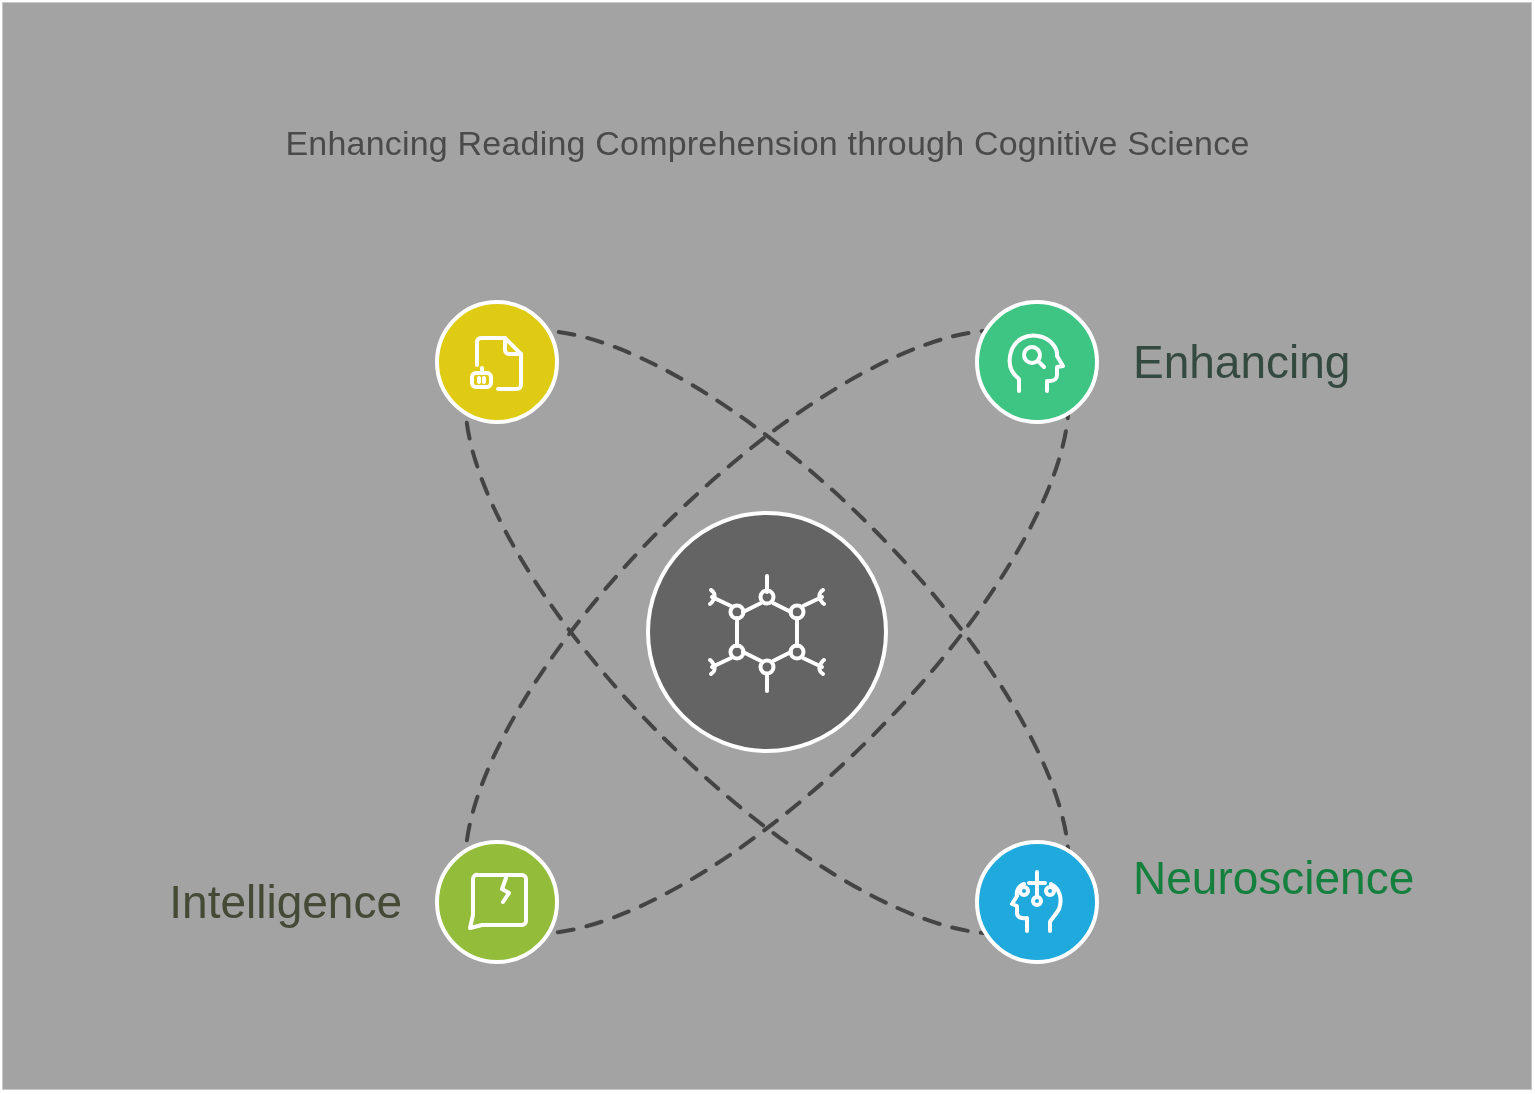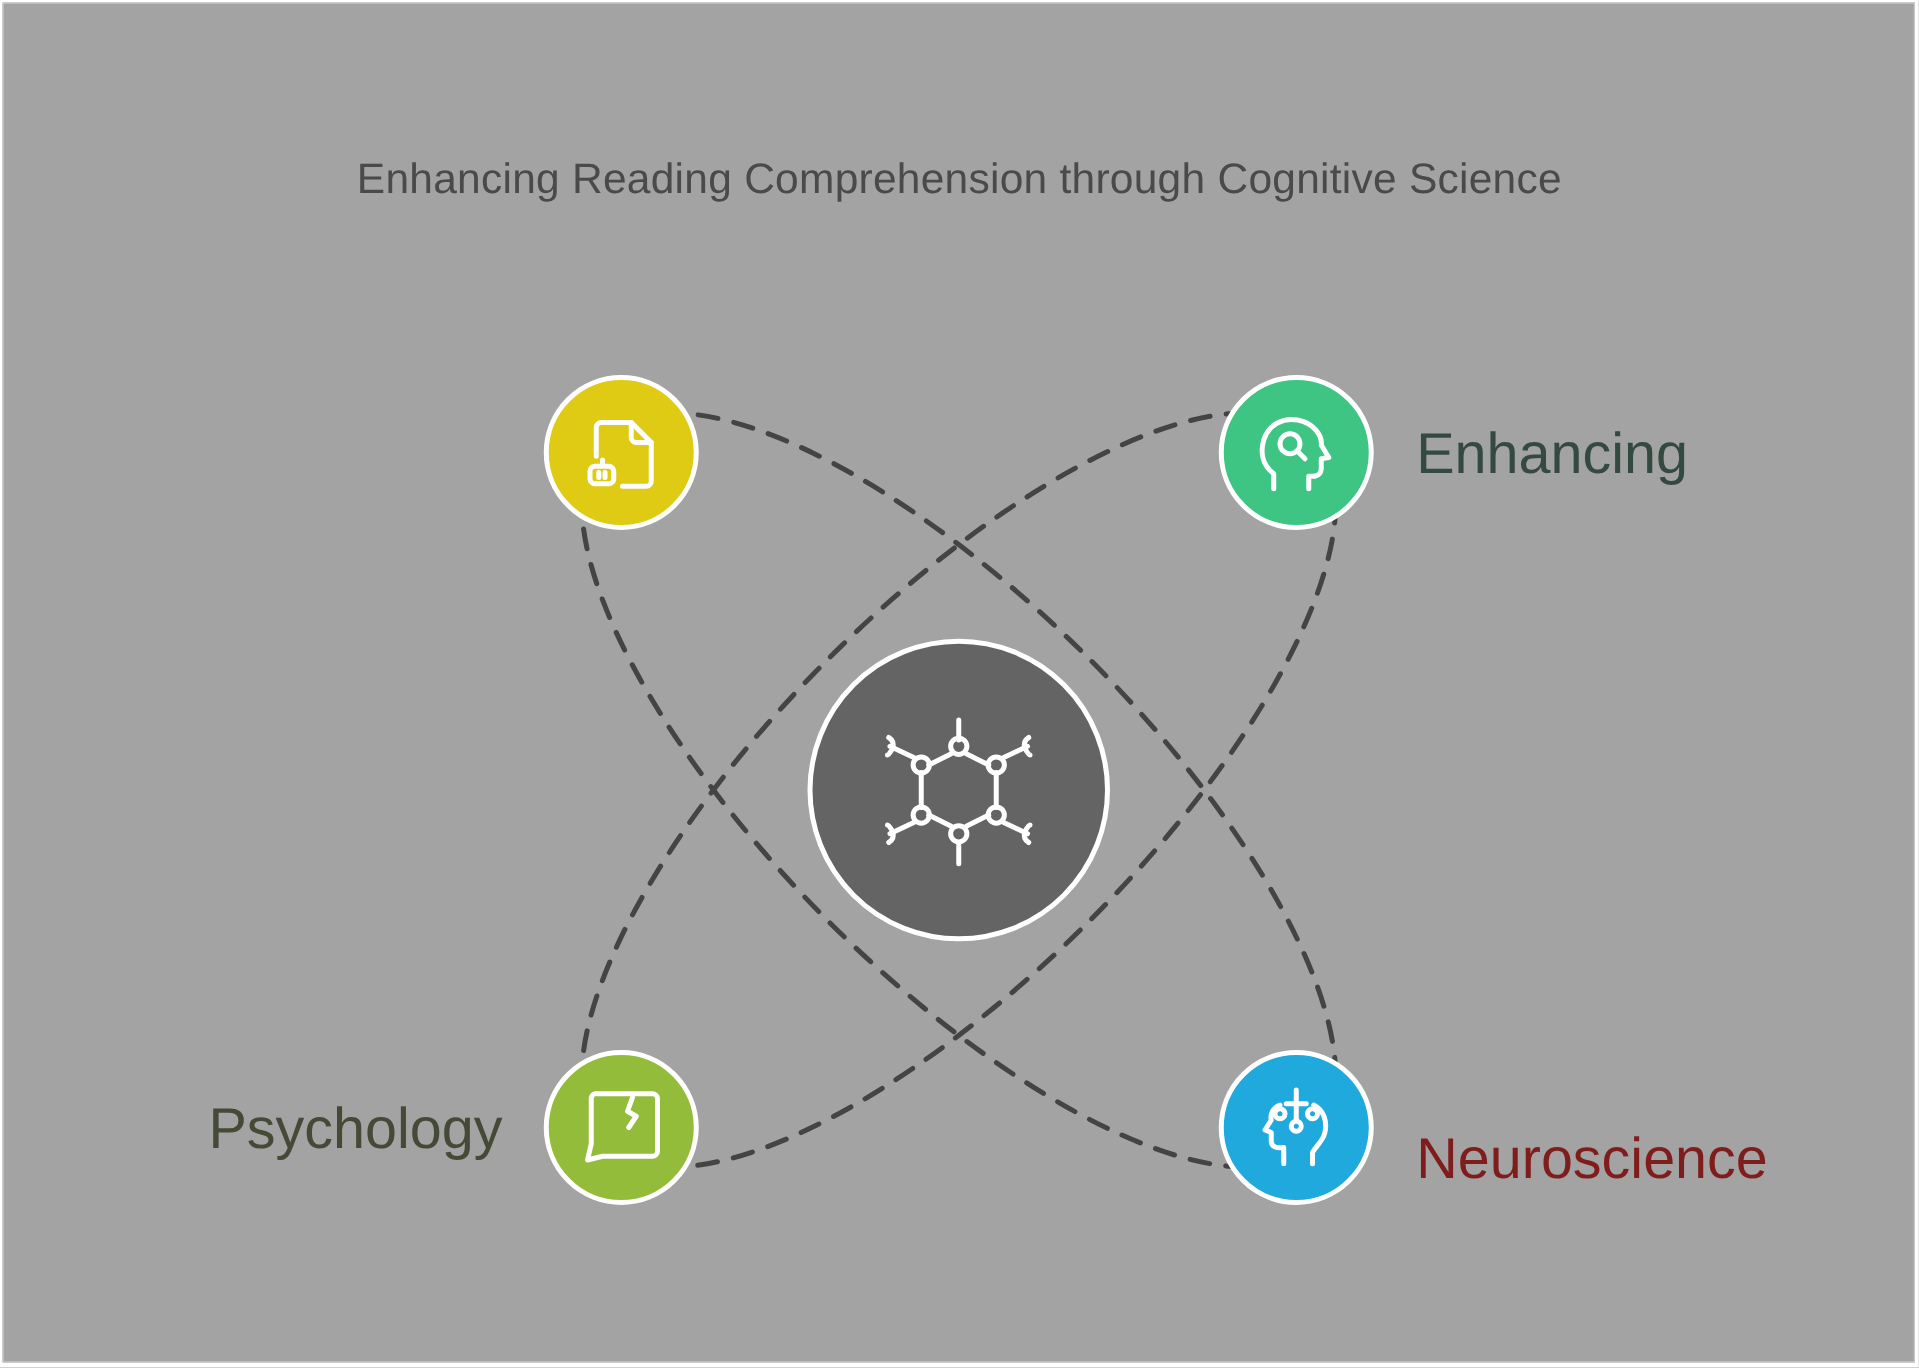--- a/index.html
+++ b/index.html
@@ -14,21 +14,21 @@
     .title {
       position: absolute; left: 0; top: 124px; width: 1535px; text-align: center;
       font-size: 34px; color: #4a4a4a; letter-spacing: 0.2px; white-space: nowrap;
     }
     svg.diagram { position: absolute; left: 0; top: 0; }
     .label { position: absolute; font-size: 46px; line-height: 60px; white-space: nowrap; }
     .label.left { text-align: right; }
     .lbl-ai { right: 1133px; top: 302px; color: #4a4932; }
     .lbl-psy { left: 1133px; top: 332px; color: #344a40; }
     .lbl-ling { right: 1133px; top: 872px; color: #444a35; }
-    .lbl-neuro { left: 1133px; top: 896px; color: #7f1d1d; }
+    .lbl-neuro { left: 1133px; top: 848px; color: #15803d; }
   </style>
 </head>
 <body>
 
 <div class="canvas"></div>
 
 <div class="title">Enhancing Reading Comprehension through Cognitive Science</div>
 
 <svg class="diagram" width="1535" height="1094" viewBox="0 0 1535 1094">
 
@@ -104,14 +104,14 @@
       <circle cx="1037" cy="901" r="4"></circle>
       <path d="M1024 884 C1018 886 1016 892 1017 896 L1012 904 L1017 906 V913 C1017 917 1021 919 1027 918 V931"></path>
       <path d="M1051 884 C1059 888 1063 898 1059 909 C1056 915 1052 918 1050 922 V931"></path>
     </g>
   </g>
 </svg>
 
 <div class="label left lbl-ai">
 </div>
 <div class="label lbl-psy">Enhancing</div>
-<div class="label left lbl-ling">Psychology</div>
+<div class="label left lbl-ling">Intelligence</div>
 <div class="label lbl-neuro">Neuroscience</div>
 
 </body></html>

